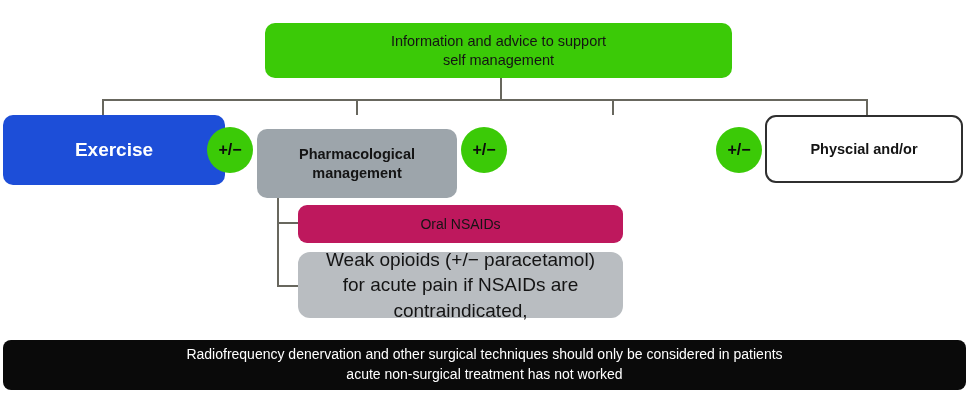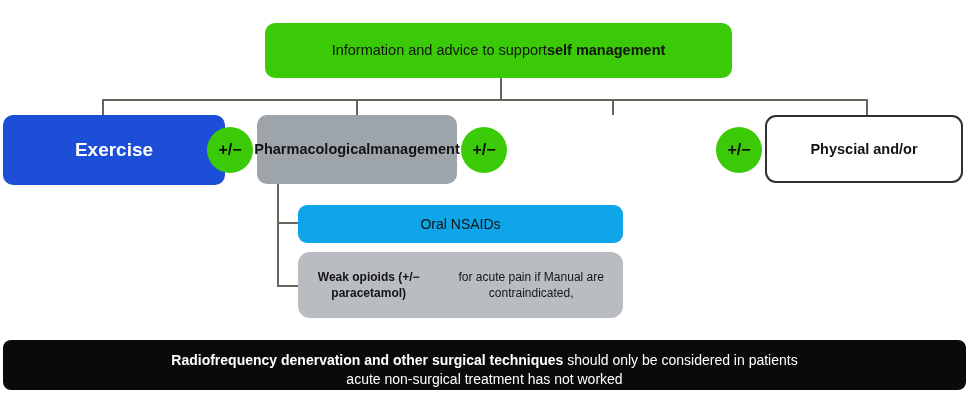--- a/index.html
+++ b/index.html
@@ -5,48 +5,48 @@
   html,body{margin:0;padding:0;background:#ffffff;}
   .stage{
     position:relative;
     width:970px;height:416px;
     background:#ffffff;
     font-family:"Liberation Sans",sans-serif;
     overflow:hidden;
   }
   .node{
     position:absolute;
-    display:flex;flex-direction:row;
+    display:flex;flex-direction:column;
     align-items:center;justify-content:center;
     text-align:center;
     border-radius:10px;
     color:#141414;
     font-size:14.5px;line-height:1.3;
     box-sizing:border-box;
   }
-  .b{font-weight:bold;}
+  .b{font-weight:normal;}
   .ln{position:absolute;background:#68675e;}
   .node-root{left:265px;top:23px;width:467px;height:55px;background:#3bca07;}
   .node-exercise{left:3px;top:115px;width:222px;height:70px;background:#1d4ed8;color:#ffffff;font-weight:bold;font-size:19px;}
-  .node-pharm{left:257px;top:115px;width:200px;height:69px;background:#9da5ab;font-weight:bold;}
+  .node-pharm{left:257px;top:129px;width:200px;height:69px;background:#9da5ab;font-weight:bold;}
   .node-manual{left:512px;top:115px;width:201px;height:69px;background:#d3d5d7;}
   .node-physical{left:765px;top:115px;width:198px;height:68px;background:#ffffff;border:2px solid #2f2f2f;font-weight:bold;border-radius:11px;}
   .pm{
     position:absolute;width:46px;height:46px;border-radius:50%;
     background:#3bca07;color:#0c0c0c;
     display:flex;align-items:center;justify-content:center;
     font-weight:bold;font-size:16px;top:127px;
   }
   .pm1{left:207px;} .pm2{left:461px;} .pm3{left:716px;}
-  .node-oral{left:298px;top:205px;width:325px;height:38px;background:#0ea5e9;border-radius:9px;font-size:14px;}
-  .node-weak{left:298px;top:252px;width:325px;height:66px;background:#b9bdc1;border-radius:12px;font-size:12px;line-height:1.35;}
+  .node-oral{left:298px;top:205px;width:325px;height:38px;background:#be185d;border-radius:9px;font-size:14px;}
+  .node-weak{left:298px;top:252px;width:325px;height:66px;background:#b9bdc1;border-radius:12px;font-size:19px;line-height:1.35;}
   .footer{
     position:absolute;left:3px;top:340px;width:963px;height:50px;
     background:#0a0a0a;color:#ffffff;border-radius:8px;
-    display:flex;flex-direction:column;align-items:center;justify-content:flex-end;
+    display:flex;flex-direction:column;align-items:center;justify-content:center;
     text-align:center;font-size:14px;line-height:1.4;
   }
 </style>
 </head>
 <body>
 
 <div class="stage">
 
   <div class="ln" style="left:500px;top:78px;width:2px;height:22px;"></div>
   <div class="ln" style="left:102px;top:99px;width:766px;height:2px;"></div>
@@ -88,21 +88,21 @@
   <div class="node node-physical">
     <div>Physcial and/or</div>
   </div>
 
   <div class="node node-oral">
     <div>Oral NSAIDs</div>
   </div>
 
   <div class="node node-weak">
     <div class="b">Weak opioids (+/− paracetamol)</div>
-    <div>for acute pain if Manual are contraindicated,</div>
+    <div>for acute pain if NSAIDs are contraindicated,</div>
   </div>
 
   <div class="footer">
     <div><span class="b">Radiofrequency denervation and other surgical techniques</span><span> should only be considered in patients</span></div>
     <div>acute non-surgical treatment has not worked</div>
   </div>
 
 </div>
 
 </body></html>

